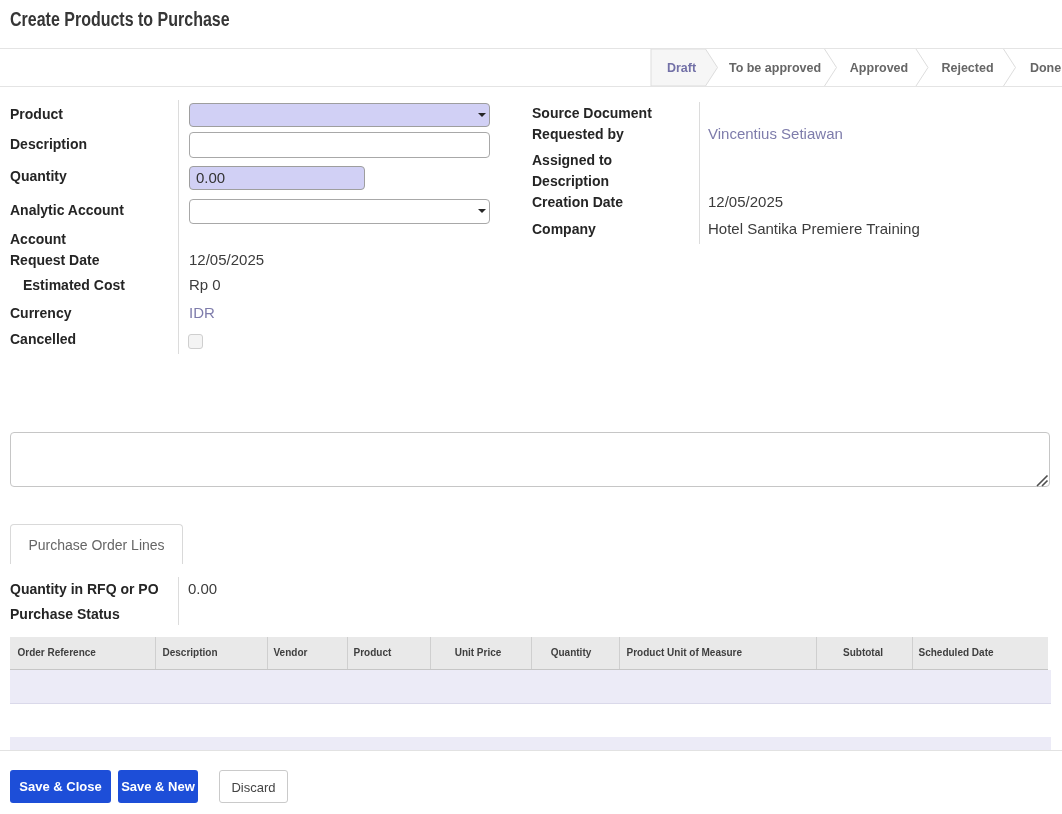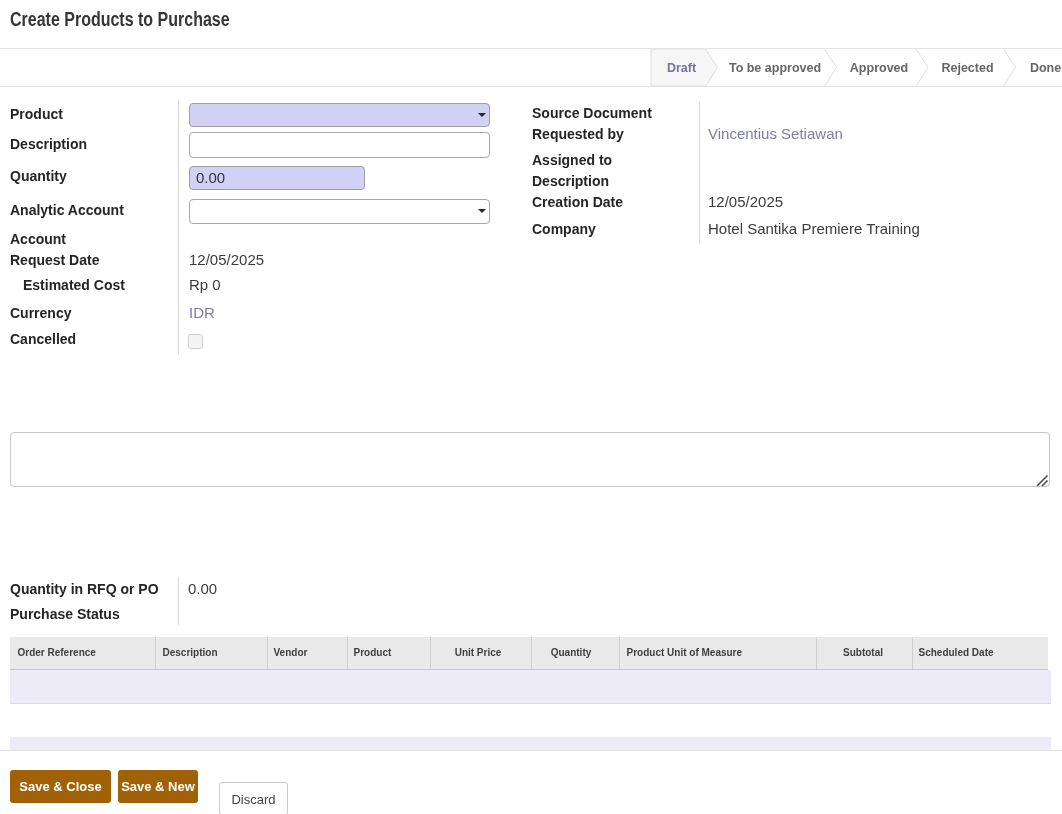--- a/index.html
+++ b/index.html
@@ -11,21 +11,21 @@
   .lbl{position:absolute;font-size:14px;font-weight:bold;color:#252525;height:18px;line-height:18px;white-space:nowrap;}
   .val{position:absolute;font-size:15px;font-weight:normal;color:#3c3c3c;height:18px;line-height:18px;white-space:nowrap;}
   .link{color:#7e7cab;}
   .inp{position:absolute;border:1px solid #a8a8a8;border-radius:4px;background:#fff;box-sizing:border-box;}
   .inp.purple{background:#d1d0f5;border-color:#9e9e9e;}
   .caret{position:absolute;width:0;height:0;border-left:4px solid transparent;border-right:4px solid transparent;border-top:4.5px solid #262626;}
   .th{position:absolute;font-size:10px;font-weight:bold;color:#3f3f3f;height:18px;line-height:18px;white-space:nowrap;}
   .thsep{position:absolute;width:1px;top:637px;height:32px;background:#cfcfcf;}
   .btn{position:absolute;top:770px;height:33px;border-radius:3px;box-sizing:border-box;
        font-size:13px;text-align:center;line-height:33px;}
-  .btn.primary{background:#a16207;color:#fff;font-weight:bold;}
+  .btn.primary{background:#1d4ed8;color:#fff;font-weight:bold;}
 </style>
 </head>
 <body>
 <div id="page">
 
   <div class="abs" style="left:10px;top:9px;font-size:20px;font-weight:bold;color:#363636;line-height:21px;transform:scaleX(0.8);transform-origin:left center;">Create Products to Purchase</div>
 
   <div class="hline" style="top:48px;"></div>
   <div class="hline" style="top:86px;"></div>
 
@@ -74,20 +74,21 @@
 
   <div class="val link" style="left:708px;top:124.5px;">Vincentius Setiawan</div>
   <div class="val" style="left:708px;top:192.5px;">12/05/2025</div>
   <div class="val" style="left:708px;top:219.5px;">Hotel Santika Premiere Training</div>
 
   <div class="inp" style="left:10px;top:432px;width:1040px;height:55px;border-color:#c6c6c6;"></div>
   <svg class="abs" style="left:1036px;top:474px;" width="13" height="13" viewBox="0 0 13 13">
     <path d="M11.5,1.5 L1,12 M11.5,6.5 L6,12" stroke="#4f4f4f" stroke-width="1.6" fill="none"></path>
   </svg>
 
+  <div class="abs" style="left:10px;top:524px;width:173px;height:40px;border:1px solid #d9d9d9;border-bottom:none;border-radius:4px 4px 0 0;box-sizing:border-box;font-size:14px;color:#666;text-align:center;line-height:40px;">Purchase Order Lines</div>
 
   <div class="vline" style="left:178px;top:577px;height:48px;"></div>
   <div class="lbl" style="left:10px;top:579.5px;">Quantity in RFQ or PO</div>
   <div class="val" style="left:188px;top:579.5px;">0.00</div>
   <div class="lbl" style="left:10px;top:604.5px;">Purchase Status</div>
 
   <div class="abs" style="left:10px;top:637px;width:1038px;height:32px;background:#e9e9e9;border-bottom:1px solid #c6c6c6;"></div>
   <div class="thsep" style="left:154.5px;"></div>
   <div class="thsep" style="left:267px;"></div>
   <div class="thsep" style="left:347px;"></div>
@@ -106,15 +107,15 @@
   <div class="th" style="left:813px;top:643.5px;width:100px;text-align:center;">Subtotal</div>
   <div class="th" style="left:918.5px;top:643.5px;">Scheduled Date</div>
 
   <div class="abs" style="left:10px;top:670px;width:1041px;height:33px;background:#ecebf7;border-bottom:1px solid #dad9ea;"></div>
   <div class="abs" style="left:10px;top:737px;width:1041px;height:13px;background:#ecebf7;"></div>
 
   <div class="hline" style="top:750px;background:#e2e2e2;"></div>
 
   <div class="btn primary" style="left:10px;width:101px;">Save &amp; Close</div>
   <div class="btn primary" style="left:118px;width:80px;">Save &amp; New</div>
-  <div class="btn" style="left:219px;width:69px;background:#fff;border:1px solid #cacaca;color:#444;margin-top:12px;">Discard</div>
+  <div class="btn" style="left:219px;width:69px;background:#fff;border:1px solid #cacaca;color:#444;">Discard</div>
 
 </div>
 
 </body></html>

